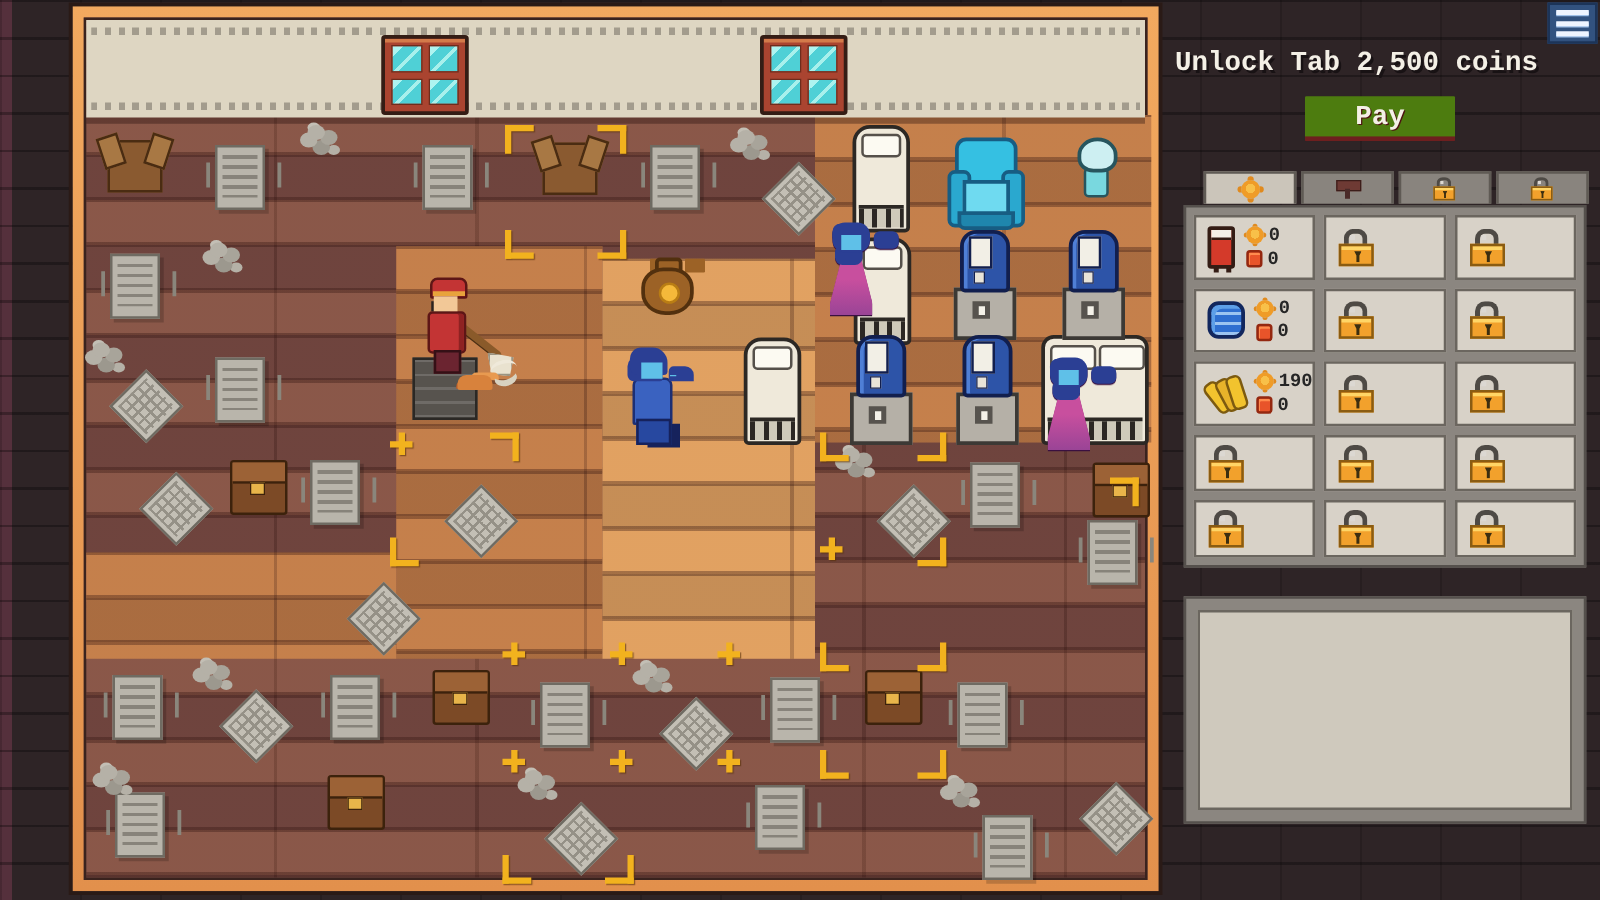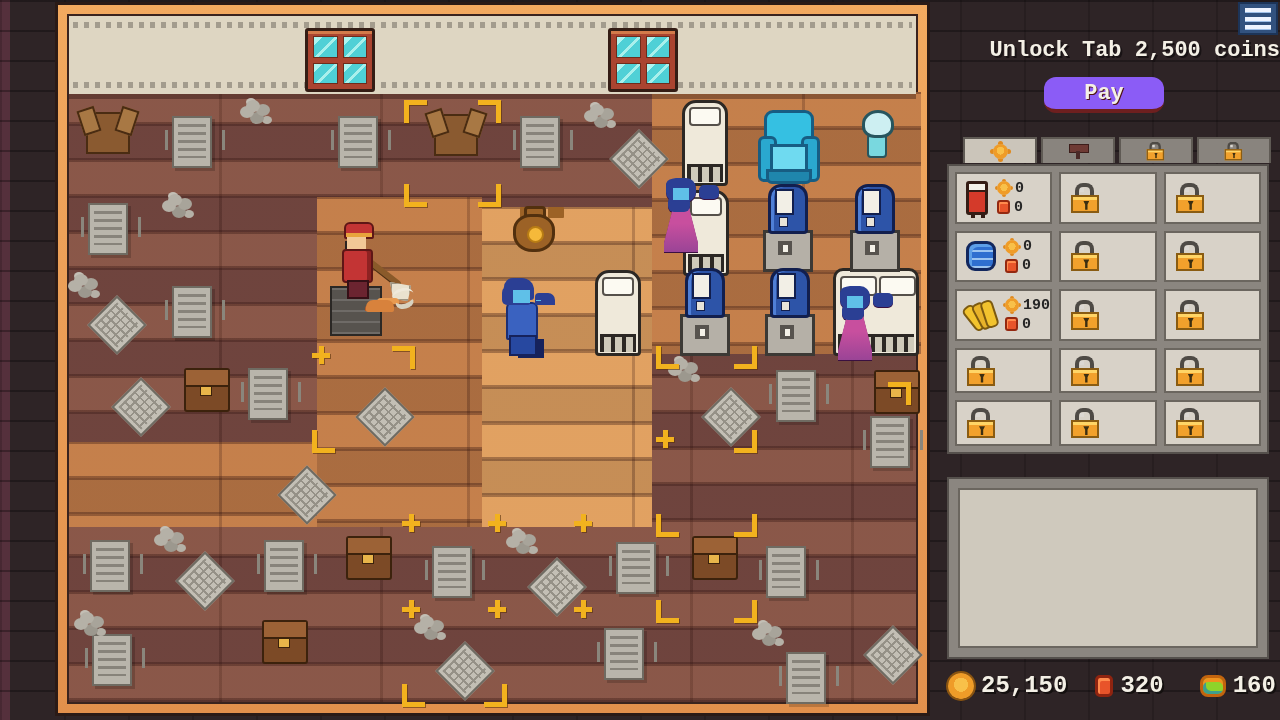--- a/index.html
+++ b/index.html
@@ -126,24 +126,24 @@
   .mk_tr{border-top:5px solid #f2b21e;border-right:5px solid #f2b21e;}
   .mk_bl{border-bottom:5px solid #f2b21e;border-left:5px solid #f2b21e;}
   .mk_br{border-bottom:5px solid #f2b21e;border-right:5px solid #f2b21e;}
   .mk_plus{background:linear-gradient(#f2b21e,#f2b21e) center/20px 5px no-repeat,
             linear-gradient(#f2b21e,#f2b21e) center/5px 20px no-repeat;}
   
   #hud{position:absolute;left:940px;top:0;width:340px;height:720px;z-index:5;}
   .burger{position:absolute;right:2px;top:2px;width:40px;height:33px;background:#32527f;border:2px solid #1c3458;
     box-sizing:border-box;display:flex;flex-direction:column;justify-content:space-evenly;padding:0 5px;cursor:pointer;}
   .burger .bar{height:4px;background:#eef4ff;box-shadow:0 1px 0 #9fc0e8;}
-  .unlock{position:absolute;left:0;right:0;top:38px;text-align:right;font-size:22px;font-weight:bold;color:#f4f0e6;
+  .unlock{position:absolute;left:0;right:0;top:38px;text-align:left;font-size:22px;font-weight:bold;color:#f4f0e6;
     text-shadow:2px 2px 0 #181214;letter-spacing:0;white-space:nowrap;font-family:Liberation Mono, monospace;}
-  .pay{position:absolute;left:104px;top:77px;width:120px;height:36px;background:#8b5cf6;color:#f4f0e6;
-    border:0;border-bottom:4px solid #6e1f1f;border-radius:12px;font-family:inherit;font-size:22px;font-weight:bold;
+  .pay{position:absolute;left:104px;top:77px;width:120px;height:36px;background:#4d7c0f;color:#f4f0e6;
+    border:0;border-bottom:4px solid #6e1f1f;border-radius:1px;font-family:inherit;font-size:22px;font-weight:bold;
     text-shadow:1px 1px 0 #4e1212;cursor:pointer;}
   .tabs{position:absolute;left:23px;top:137px;display:flex;gap:4px;}
   .tab{width:74px;height:26px;background:#89847e;border:2px solid #5f5a54;border-bottom:none;box-sizing:border-box;
     display:flex;align-items:center;justify-content:center;cursor:pointer;}
   .tab.active{background:#cbc5ba;}
   .tabicon-coin{width:15px;height:15px;position:relative;border-radius:50%;
     background:radial-gradient(circle at 50% 45%,#f8c049 0 34%,#ef9c28 35% 74%,#c87416 75%);}
   .tabicon-coin::after{content:"";position:absolute;inset:0;border-radius:50%;
     box-shadow:8px 0 0 -5px #e08a1e,-8px 0 0 -5px #e08a1e,0 8px 0 -5px #e08a1e,0 -8px 0 -5px #e08a1e;}
   .tabicon-hammer{width:18px;height:16px;position:relative;}
@@ -518,27 +518,13 @@
       <div class="slot">
         <div class="lock">
   <div class="shk"></div>
   <div class="bod"></div>
         </div>
       </div>
     </div>
   <div class="detail">
     <div class="inner"></div>
   </div>
-  <div class="curbar" id="curbar">
-      <div class="cur" style="margin-left: 0px;">
-        <span class="cur-coin"></span>
-    <span>25,150</span>
-      </div>
-      <div class="cur" style="margin-left: 28px;">
-        <span class="cur-red"></span>
-    <span>320</span>
-      </div>
-      <div class="cur" style="margin-left: 36px;">
-        <span class="cur-green"></span>
-    <span>160</span>
-      </div>
-    </div>
 </div>
 
 </body></html>

